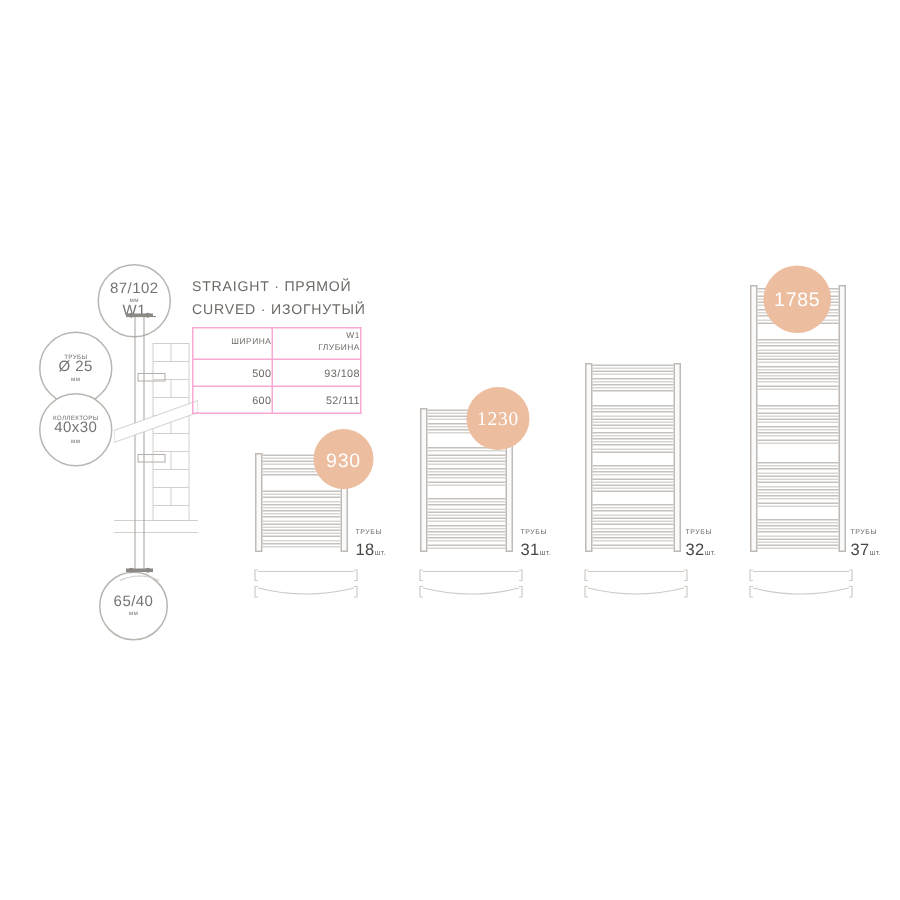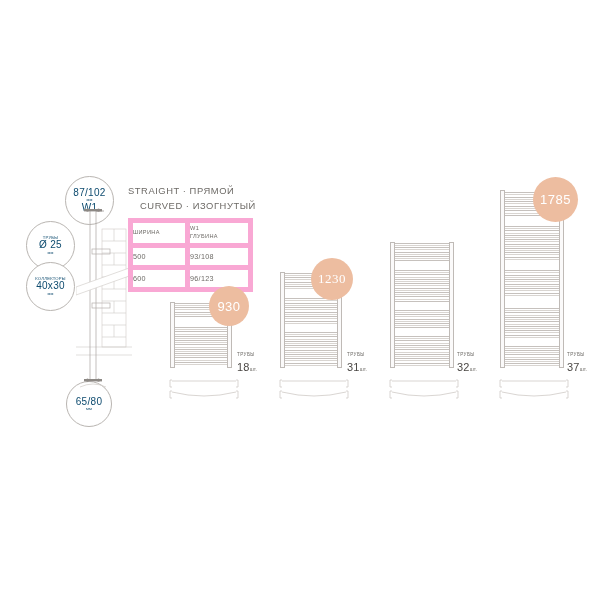--- a/index.html
+++ b/index.html
@@ -5,41 +5,41 @@
   html,body{margin:0;padding:0;background:#ffffff;}
   body{width:600px;height:600px;overflow:hidden;
        font-family:"Liberation Sans","DejaVu Sans",sans-serif;
        color:#6d6a66;}
   #stage{position:relative;width:600px;height:600px;}
 
   
   .spec-circle{
     position:absolute;border:1px solid #b9b5b1;border-radius:50%;
     display:flex;flex-direction:column;align-items:center;justify-content:center;
-    text-align:center;line-height:1.05;color:#0c4a6e;background:#fff;
+    text-align:center;line-height:1.05;color:#737373;background:#fff;
   }
   .sc-small{font-size:4.2px;letter-spacing:.2px;}
   .sc-big{font-size:10px;letter-spacing:.3px;}
   .sc-mid{font-size:10px;letter-spacing:.3px;}
   .sc-unit{font-size:4.2px;letter-spacing:.2px;}
 
   
   .badge{
     position:absolute;border-radius:50%;background:#edbda0;
     display:flex;align-items:center;justify-content:center;
     color:#ffffff;font-size:13px;letter-spacing:.5px;
   }
 
   
   .heading{position:absolute;font-size:9.4px;letter-spacing:.55px;color:#6d6a66;white-space:nowrap;}
 
   
   .spec-table{position:absolute;border-collapse:collapse;}
   .spec-table td{
-    border:5px solid #f9a8d4;text-align:left;vertical-align:middle;
+    border:1px solid #f9a8d4;text-align:right;vertical-align:middle;
     font-size:5.6px;letter-spacing:.35px;color:#6d6a66;padding:0;
   }
   .spec-table td.hd{height:20px;line-height:1.35;}
   .spec-table td.val{height:17px;font-size:7.2px;letter-spacing:.3px;}
   .col-a{width:52px;}
   .col-b{width:58px;}
 
   
   .rad{position:absolute;}
   .rail{position:absolute;top:0;bottom:0;width:5px;border:1px solid #bfbab6;background:#fbfafa;box-sizing:border-box;}
@@ -81,21 +81,21 @@
     <span class="sc-unit">мм</span>
   </div>
 
   <div class="spec-circle" style="left:26px;top:262px;width:47px;height:47px;">
     <span class="sc-small">КОЛЛЕКТОРЫ</span>
     <span class="sc-big">40x30</span>
     <span class="sc-unit">мм</span>
   </div>
 
   <div class="spec-circle" style="left:66px;top:381px;width:44px;height:44px;">
-    <span class="sc-mid">65/80</span>
+    <span class="sc-mid">65/40</span>
     <span class="sc-unit">мм</span>
   </div>
 
   <div class="wall-wrap" style="left:76px;top:205px;width:56px;height:185px;">
     <svg width="56" height="185" viewBox="0 0 56 185">
 
       <g stroke="#cfcac6" stroke-width="0.6" fill="none">
         <rect x="26" y="24" width="24" height="118"></rect>
         <line x1="26" y1="36" x2="50" y2="36"></line>
         <line x1="26" y1="48" x2="50" y2="48"></line>
@@ -140,38 +140,38 @@
 
       <g stroke="#d4d0cc" stroke-width="0.7" fill="#ffffff">
         <path d="M0,82 L56,62 L56,70 L0,90 Z"></path>
       </g>
 
       <path d="M4,182 Q17,176 30,182" stroke="#cfcac6" stroke-width="0.7" fill="none"></path>
     </svg>
   </div>
 
   <div class="heading" style="left:128px;top:185px;">STRAIGHT · ПРЯМОЙ</div>
-  <div class="heading" style="left:140px;top:200px;">CURVED · ИЗОГНУТЫЙ</div>
+  <div class="heading" style="left:128px;top:200px;">CURVED · ИЗОГНУТЫЙ</div>
 
   <table class="spec-table" style="left:128px;top:218px;">
     <tbody>
         <tr>
       <td class="hd col-a">ШИРИНА</td>
       <td class="hd col-b">
         <div>W1</div>
         <div>ГЛУБИНА</div>
       </td>
     </tr>
     <tr>
       <td class="val col-a">500</td>
       <td class="val col-b">93/108</td>
     </tr>
     <tr>
       <td class="val col-a">600</td>
-      <td class="val col-b">96/123</td>
+      <td class="val col-b">52/111</td>
     </tr>
   </tbody>
     </table>
 
   <div class="rad" style="left:170px;top:302px;width:62px;height:66px;">
     <div class="rail l"></div>
     <div class="rail r"></div>
     <div class="rungs">
       <div class="grp" style="top:1px;height:14px;">
         <div class="rung"></div>
@@ -438,21 +438,21 @@
           <div class="rung"></div>
         <div class="rung"></div>
           <div class="rung"></div>
           <div class="rung"></div>
           <div class="rung"></div>
         <div class="rung"></div>
           <div class="rung"></div>
       </div>
     </div>
   </div>
-  <div class="badge" style="left:533px;top:177px;width:45px;height:45px;">1785</div>
+  <div class="badge" style="left:509px;top:177px;width:45px;height:45px;">1785</div>
   <div class="tubes" style="left:567px;top:352px;">
     <span class="t-cap">ТРУБЫ</span>
     <span class="t-num">37</span><span class="t-unit">шт.</span>
   </div>
   <div class="plan" style="left:498px;top:378px;">
     <svg width="72" height="24" viewBox="0 0 72 24">
       <g stroke="#cfcac6" stroke-width="0.8" fill="none">
         <path d="M4,2 L2,2 L2,9 L4,9"></path>
         <path d="M68,2 L70,2 L70,9 L68,9"></path>
         <line x1="4" y1="3" x2="68" y2="3"></line>

